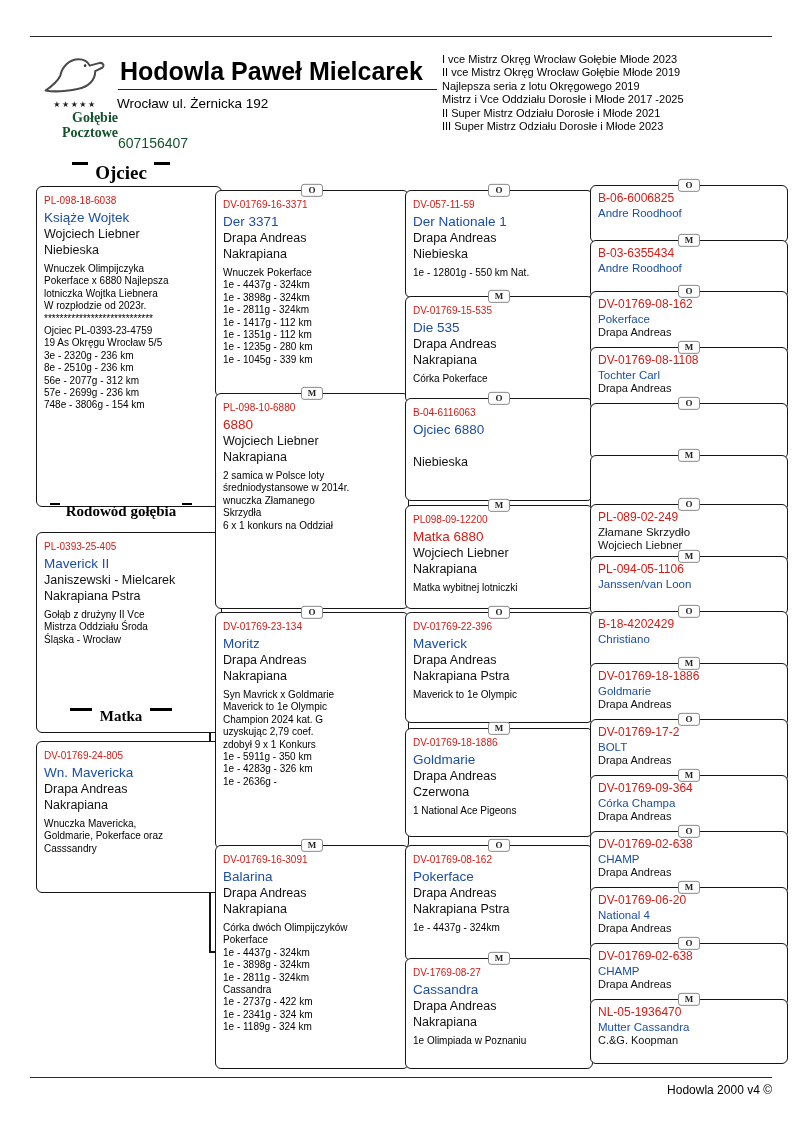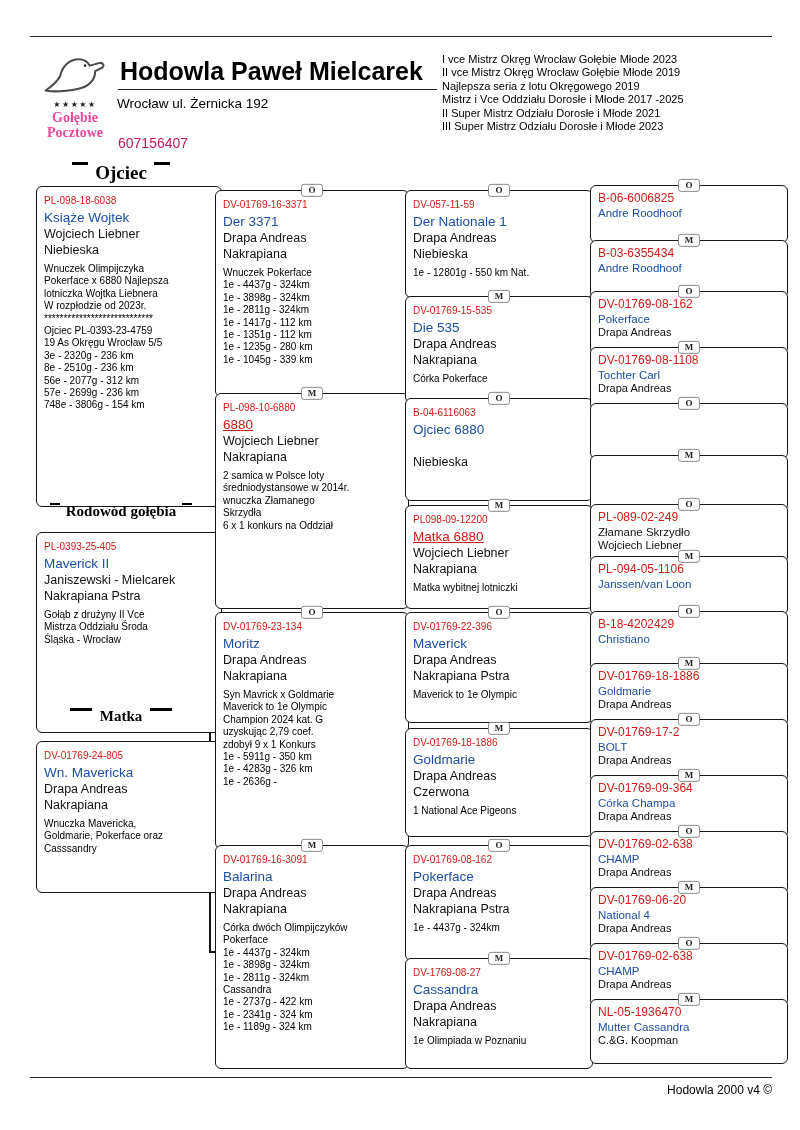--- a/index.html
+++ b/index.html
@@ -10,43 +10,43 @@
   .box{position:absolute;border:1.6px solid #161616;border-radius:6px;background:#fff;padding:5px 7px 4px;}
   .c1{left:36px;width:170px;}
   .c2{left:215px;width:178px;}
   .c3{left:405px;width:172px;}
   .c4{left:590px;width:182px;}
   .marker{position:absolute;left:50%;top:0;transform:translate(-50%,-55%);background:#fff;
           border:1.1px solid #8a8a8a;border-radius:3px;min-width:10px;text-align:center;
           font:bold 9px/11px "Liberation Serif",serif;color:#222;padding:0 5px;}
   .ring{font-size:10px;line-height:17px;color:var(--ring,#d01c16);white-space:nowrap;}
   .name{font-size:13.5px;line-height:17px;color:var(--name,#1c4fa1);white-space:nowrap;}
-  .name.redname{color:var(--ring,#d01c16);text-decoration:underline;}
+  .name.redname{color:var(--ring,#d01c16);}
   .name.plain{color:#111;}
   .meta{font-size:12.5px;line-height:16px;color:#111;min-height:16px;white-space:nowrap;}
   .notes{font-size:10px;line-height:12.4px;margin-top:5px;color:#000;white-space:pre-line;}
   .c4 .ring{font-size:12px;line-height:14.5px;}
   .c4 .name{font-size:11.5px;line-height:14px;}
   .c4 .meta{font-size:11px;line-height:13.5px;min-height:13.5px;}
   .gen-label{position:absolute;display:flex;justify-content:center;
              font-family:"Liberation Serif",serif;font-weight:bold;color:#000;}
   .gen-label .dash{background:#000;display:inline-block;}
   #label-father{left:36px;top:162px;width:170px;font-size:19px;}
   #label-father .dash{width:16px;height:2.5px;margin:0 7px;}
   #label-pedigree{left:36px;top:503px;width:170px;font-size:15px;}
   #label-pedigree .dash{width:10px;height:2px;margin:0 6px;}
   #label-mother{left:36px;top:708px;width:170px;font-size:15px;}
   #label-mother .dash{width:22px;height:3px;margin:0 8px;}
   #logo{position:absolute;left:32px;top:50px;width:86px;text-align:center;}
   #logo .stars{font-size:8px;letter-spacing:1.5px;color:#222;line-height:10px;}
-  #logo .lt{font-family:"Liberation Serif",serif;font-weight:bold;font-size:14px;line-height:15px;color:#ec4899;}
+  #logo .lt{font-family:"Liberation Serif",serif;font-weight:bold;font-size:14px;line-height:15px;color:#14532d;text-align:right;}
   #title{position:absolute;left:118px;top:57px;font-size:25px;font-weight:bold;color:#000;
          border-bottom:1.6px solid #222;padding:0 14px 3px 2px;}
   #address{position:absolute;left:117px;top:96px;font-size:13.5px;color:#000;}
-  #phone{position:absolute;left:118px;top:135px;font-size:14px;color:#be185d;}
+  #phone{position:absolute;left:118px;top:135px;font-size:14px;color:#14532d;}
   #achievements{position:absolute;right:28px;top:53px;width:330px;
                 font-size:11px;line-height:13.4px;color:#000;}
   #footer-text{position:absolute;right:28px;top:1083px;font-size:12px;color:#000;}
 </style>
 </head>
 <body>
 
 <div id="page">
 
   <div class="rule" style="left:30px;top:36px;width:742px"></div>

